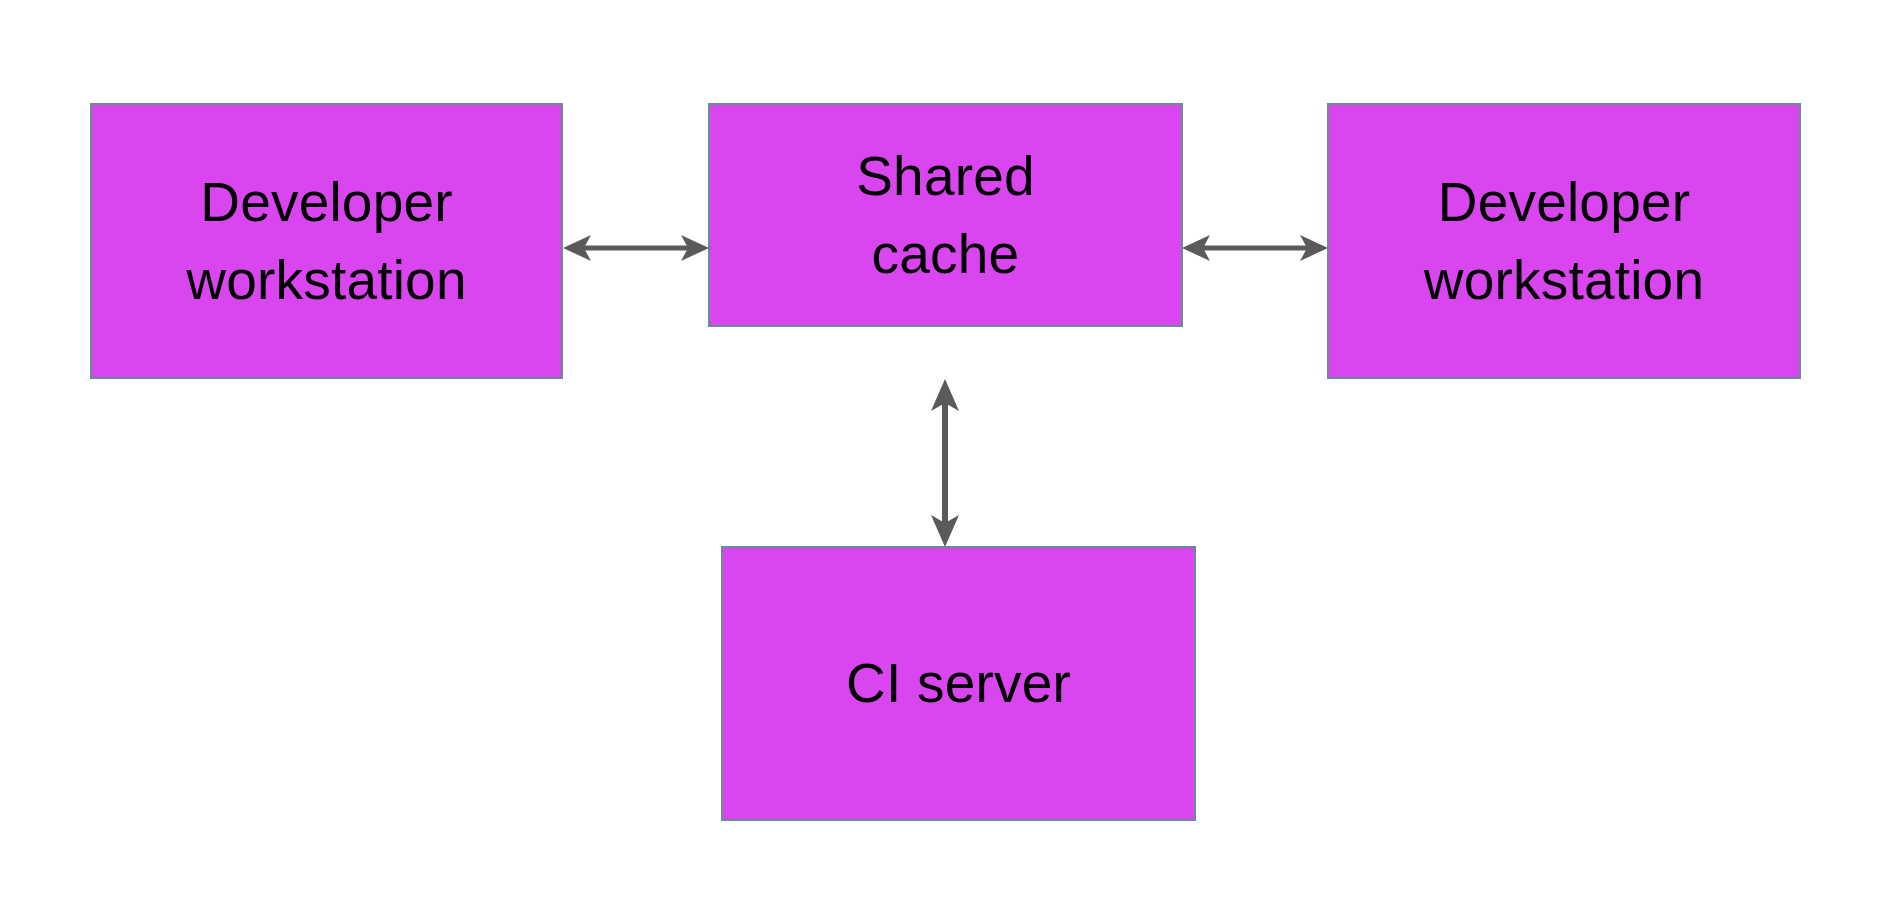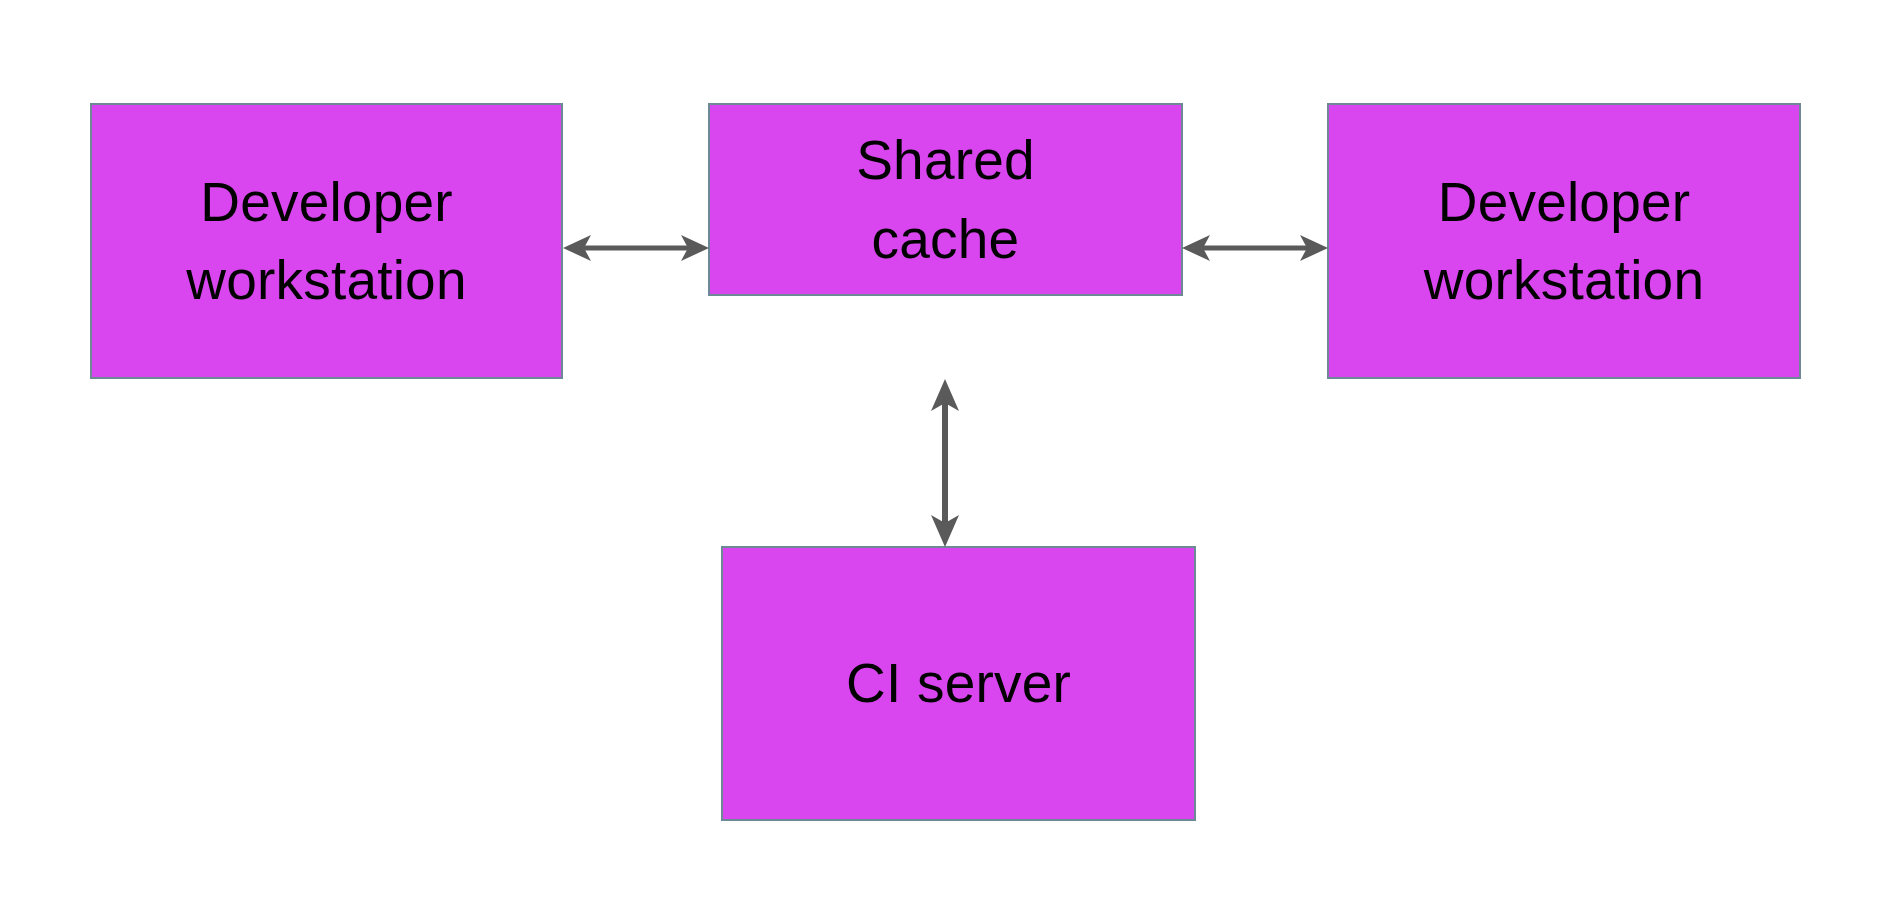--- a/index.html
+++ b/index.html
@@ -31,21 +31,21 @@
     font-size: 55px;
     line-height: 1.42;
     color: #000000;
     letter-spacing: 0.2px;
     font-weight: 400;
     white-space: pre-line;
     padding: 0 6px;
   }
   
   #node-dev-left   { left: 90px;   top: 103px;  width: 473px; height: 276px; }
-  #node-cache      { left: 708px;  top: 103px;  width: 475px; height: 193px; }
+  #node-cache      { left: 708px;  top: 103px;  width: 475px; height: 224px; }
   #node-dev-right  { left: 1327px; top: 103px;  width: 474px; height: 276px; }
   #node-ci         { left: 708px;  top: 546px;  width: 475px; height: 275px; margin-left: 13px; }
 
   .edge {
     position: absolute;
     overflow: visible;
   }
   #edge-left-cache  { left: 563px;  top: 218px; width: 146px; height: 60px; }
   #edge-cache-right { left: 1182px; top: 218px; width: 146px; height: 60px; }
   #edge-cache-ci    { left: 915px;  top: 379px; width: 60px;  height: 168px; }

